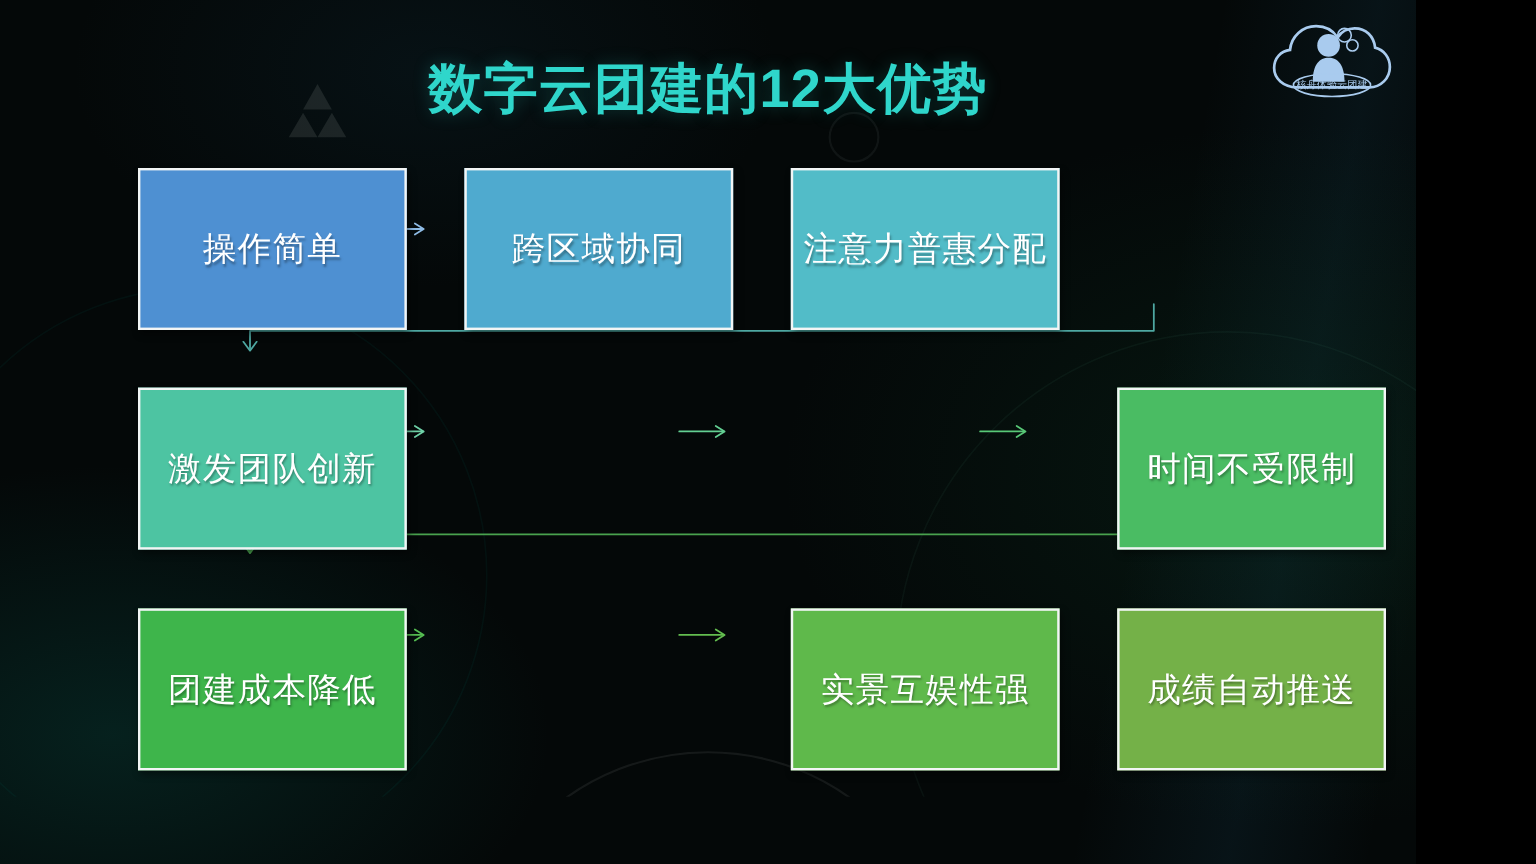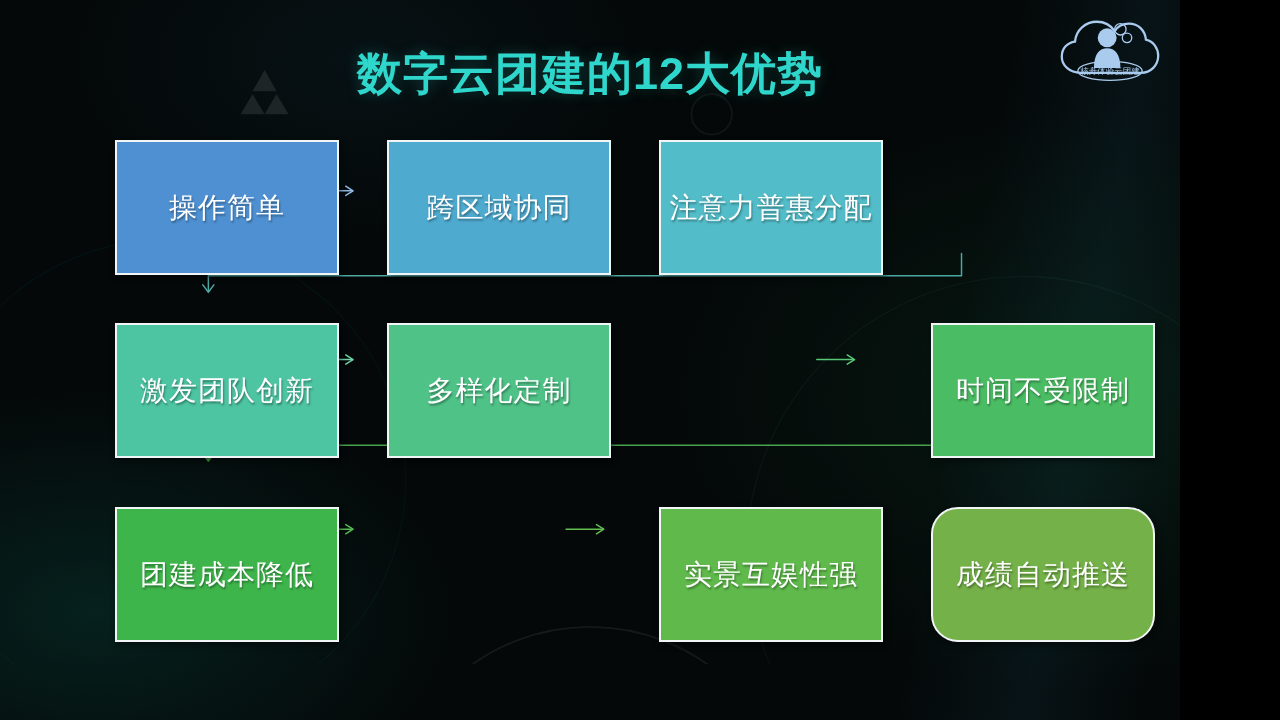--- a/index.html
+++ b/index.html
@@ -125,30 +125,27 @@
   <div class="box r0 c1" data-box="1" style="background: rgb(79, 170, 207);">
     <span class="box-label">跨区域协同</span>
   </div>
   <div class="box r0 c2" data-box="2" style="background: rgb(82, 188, 200);">
     <span class="box-label">注意力普惠分配</span>
   </div>
 
   <div class="box r1 c0" data-box="4" style="background: rgb(77, 196, 162);">
     <span class="box-label">激发团队创新</span>
   </div>
-  <div class="box r1 c1" data-box="5" style="background: rgb(79, 194, 135);">
-    <span class="box-label">多样化定制</span>
-  </div>
   <div class="box r2 c0" data-box="8" style="background: rgb(62, 181, 75);">
     <span class="box-label">团建成本降低</span>
   </div>
 
   <div class="box r1 c3" data-box="7" style="background: rgb(74, 188, 99);">
     <span class="box-label">时间不受限制</span>
   </div>
   <div class="box r2 c2" data-box="10" style="background: rgb(95, 185, 75); align-items: center;">
     <span class="box-label">实景互娱性强</span>
   </div>
-  <div class="box r2 c3" data-box="11" style="background: rgb(116, 177, 72); border-radius: 27px;">
+  <div class="box r2 c3" data-box="11" style="background: rgb(116, 177, 72);">
     <span class="box-label">成绩自动推送</span>
   </div>
 
 </div>
 
 </body></html>

